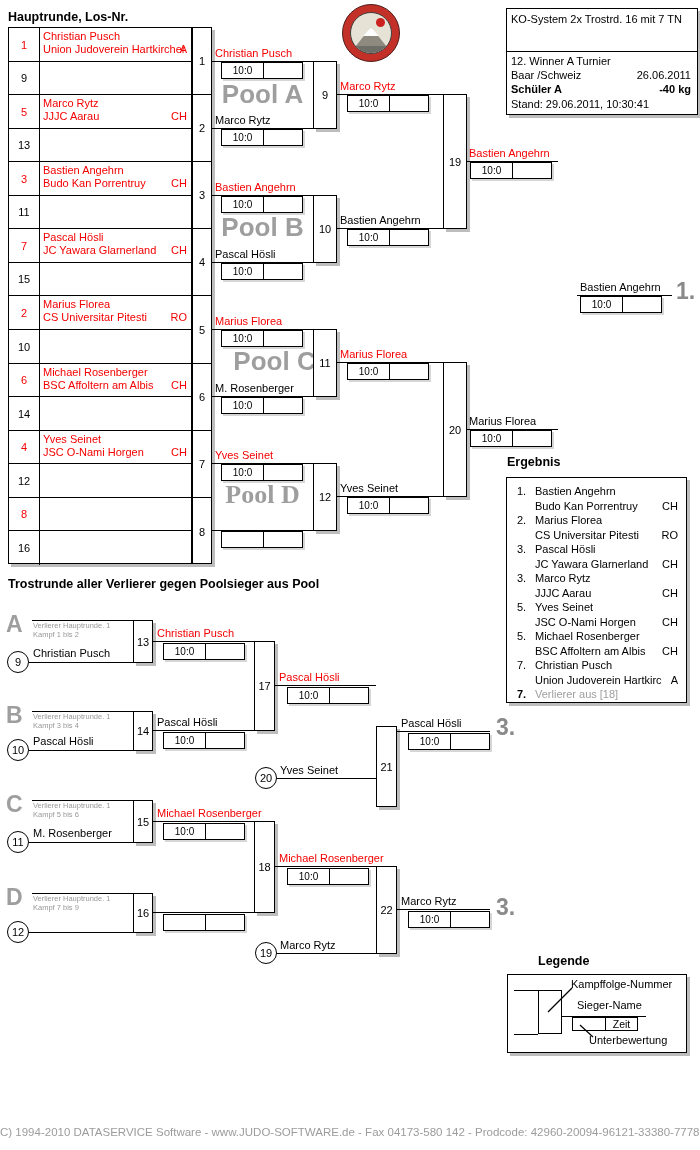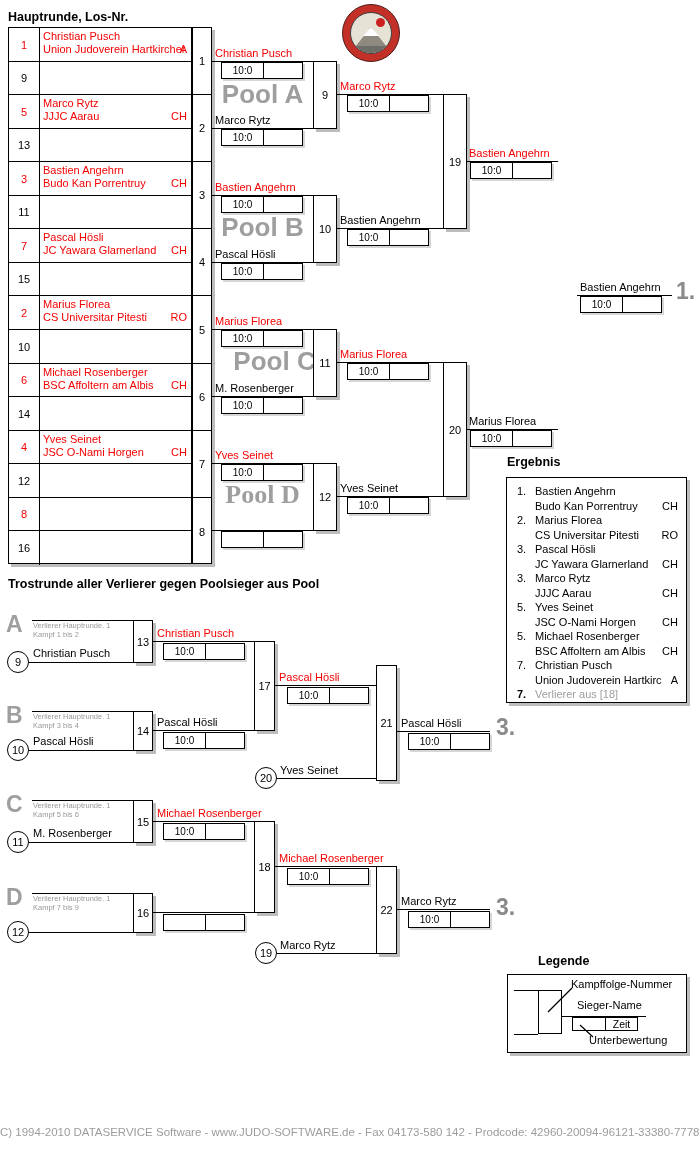--- a/index.html
+++ b/index.html
@@ -83,20 +83,30 @@
 
   <div class="logo">
     <div class="logo-in">
       <div class="logo-mt"></div>
       <div class="logo-cap"></div>
       <div class="logo-sun"></div>
       <div class="logo-base"></div>
     </div>
   </div>
 
+  <div class="ibox">
+    <div class="it" style="left:4px;top:4px;">KO-System 2x Trostrd. 16 mit 7 TN</div>
+    <div class="divid"></div>
+    <div class="it" style="left:4px;top:46px;">12. Winner A Turnier</div>
+    <div class="it" style="left:4px;top:60px;">Baar /Schweiz</div>
+    <div class="it" style="right:6px;top:60px;">26.06.2011</div>
+    <div class="it bold" style="left:4px;top:74px;">Schüler A</div>
+    <div class="it bold" style="right:6px;top:74px;">-40 kg</div>
+    <div class="it" style="left:4px;top:89px;">Stand: 29.06.2011, 10:30:41</div>
+  </div>
 
   <div class="maintable">
     <div class="slot" style="top:0;height:34px">
         <div class="los red">1</div>
         <div class="ecell">
           <div class="en red">Christian Pusch</div>
           <div class="ec red">Union Judoverein Hartkircher</div>
           <div class="nat red">A</div>
         </div>
       </div>
@@ -433,21 +443,21 @@
   <div class="nm red" style="left:279px;top:671px">Pascal  Hösli</div>
   <div class="score" style="left:287px;top:687px">
       <div class="a">10:0</div>
       <div class="b"></div>
     </div>
 
   <div class="circle" style="left:255px;top:767px">20</div>
   <div class="nm" style="left:280px;top:764px">Yves Seinet</div>
   <div class="ln" style="left:277px;top:778px;width:99px"></div>
 
-  <div class="cbox" style="left:376px;top:665px;width:21px;height:116px">
+  <div class="cbox" style="left:376px;top:726px;width:21px;height:81px">
       <span>21</span>
     </div>
   <div class="ln" style="left:397px;top:731px;width:93px"></div>
   <div class="nm" style="left:401px;top:717px">Pascal  Hösli</div>
   <div class="score" style="left:408px;top:733px">
       <div class="a">10:0</div>
       <div class="b"></div>
     </div>
   <div class="plc" style="left:496px;top:714px">3.</div>
 

